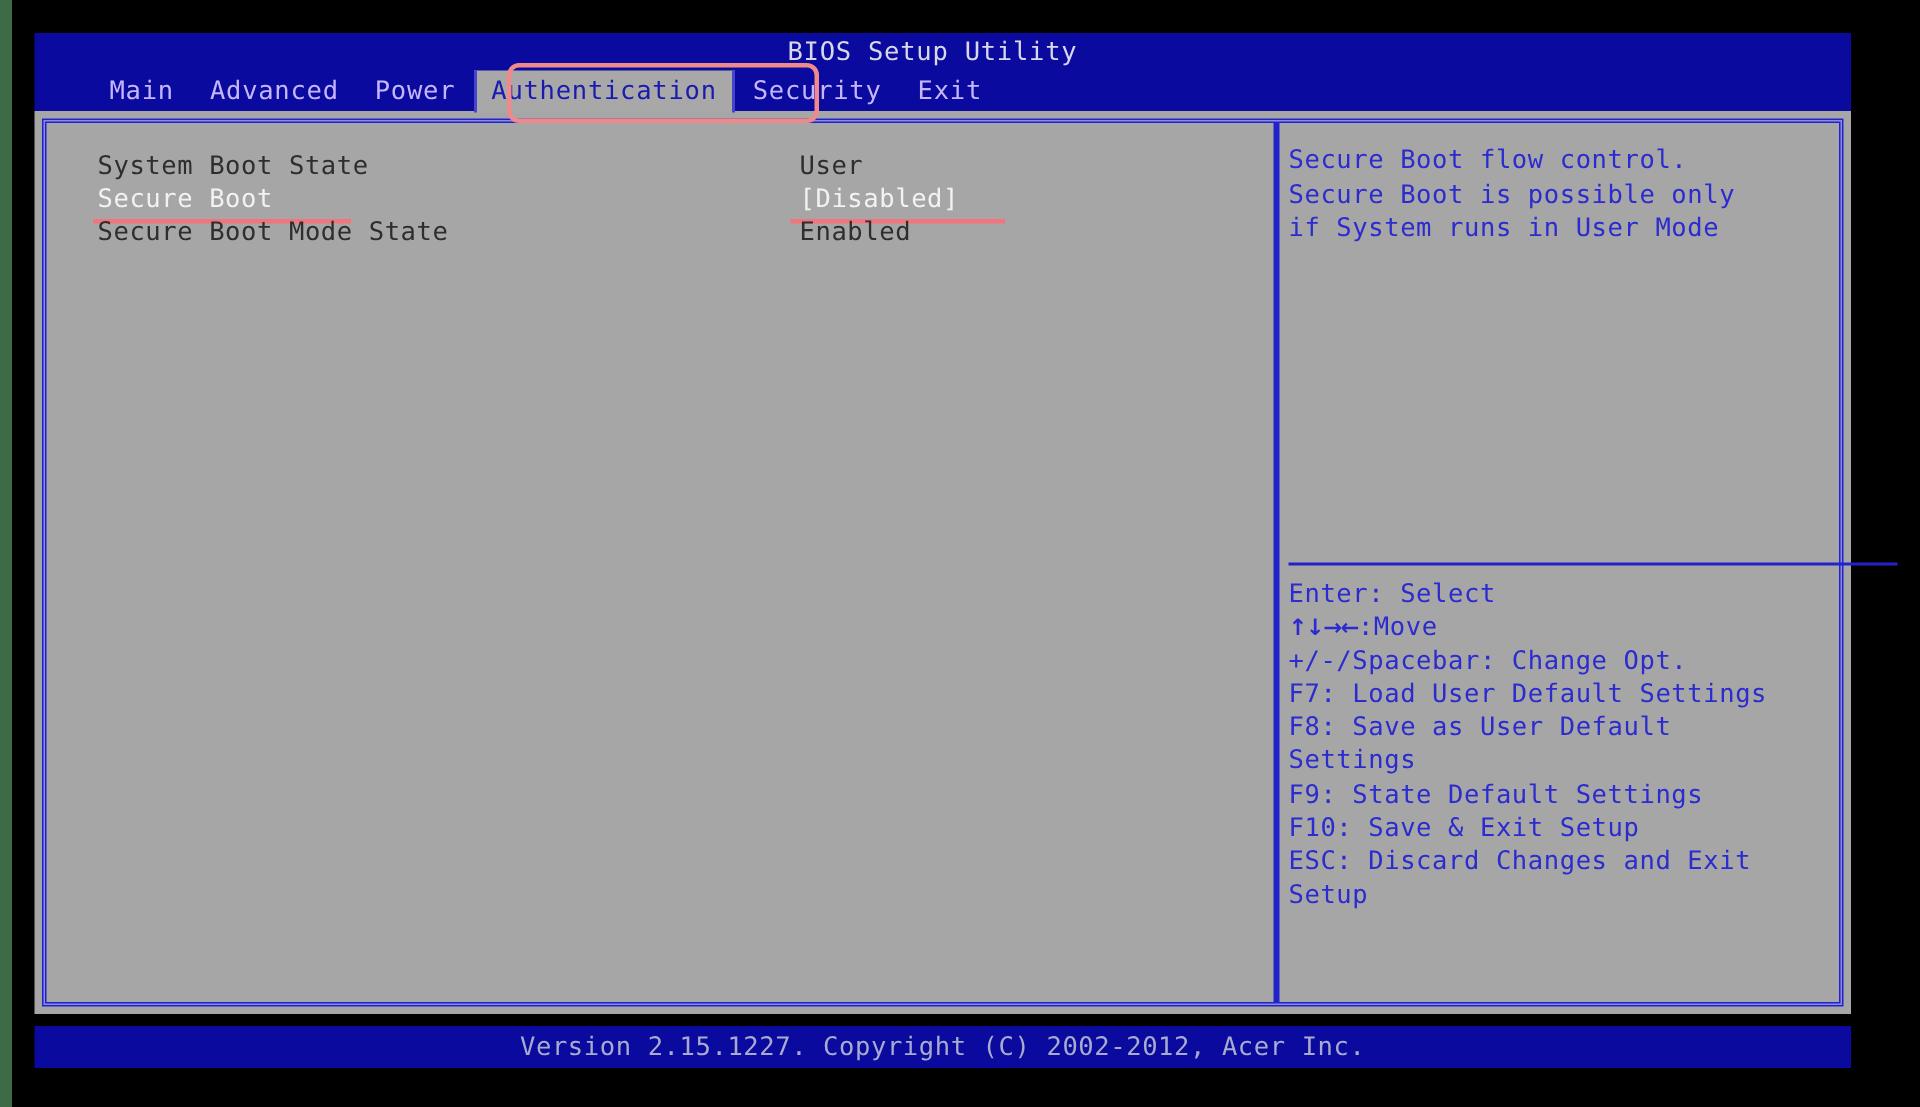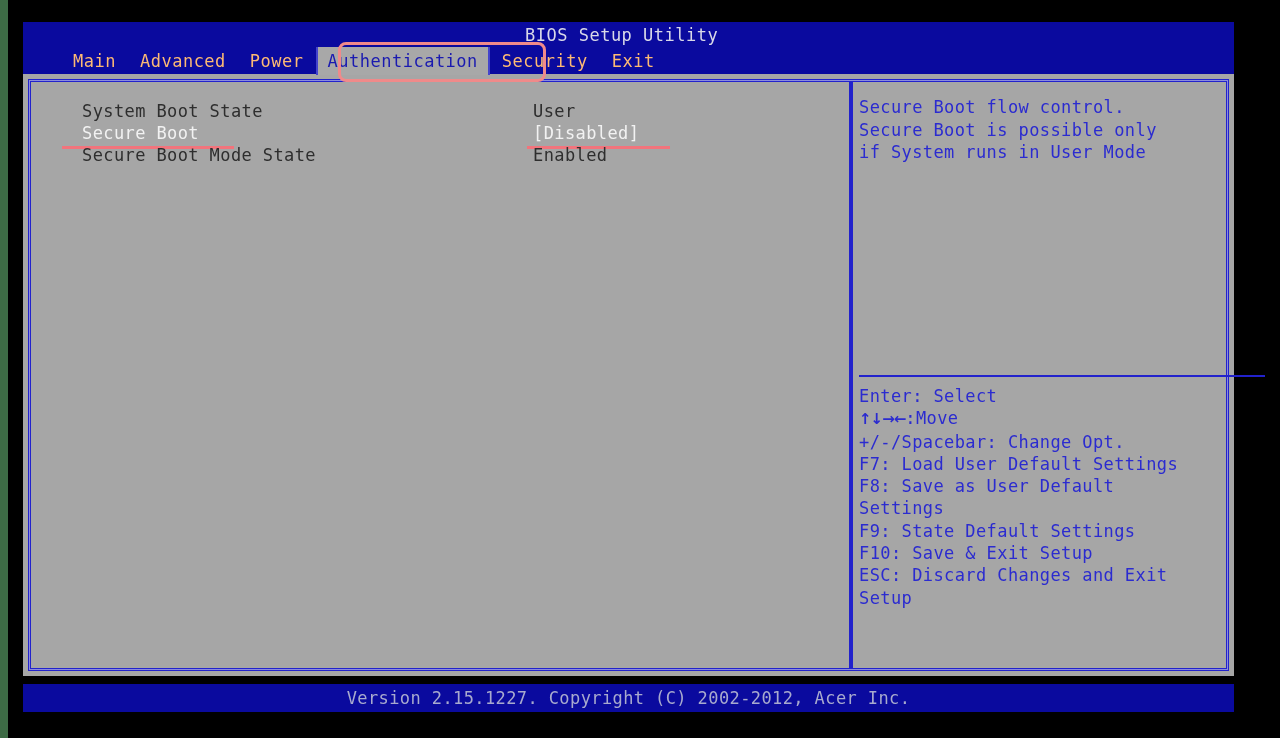--- a/index.html
+++ b/index.html
@@ -58,21 +58,21 @@
     display: flex;
     align-items: center;
     font-size: 17px;
     color: #9aa2c8;
     letter-spacing: 0.5px;
     white-space: nowrap;
   }
   .menu-item {
     padding: 3px 12px;
     line-height: 22px;
-    color: #fdba74;
+    color: #c4b5fd;
   }
   .menu-item.first { margin-left: 38px; }
   .menu-item.active {
     background: #a8a8a8;
     color: #1a1ab0;
     border-left: 2px solid #4444cc;
     border-right: 2px solid #4444cc;
     padding: 3px 10px;
     position: relative;
     z-index: 3;
@@ -141,21 +141,21 @@
   .setting-row {
     position: relative;
     height: 22px;
     font-size: 17px;
     line-height: 22px;
     letter-spacing: 0.4px;
     white-space: nowrap;
   }
   .setting-label {
     position: absolute;
-    left: 17px;
+    left: 0;
     top: 0;
     color: #2e2e2e;
   }
   .setting-value {
     position: absolute;
     left: 468px;
     top: 0;
     color: #2e2e2e;
   }
   .setting-row.selected .setting-label,

